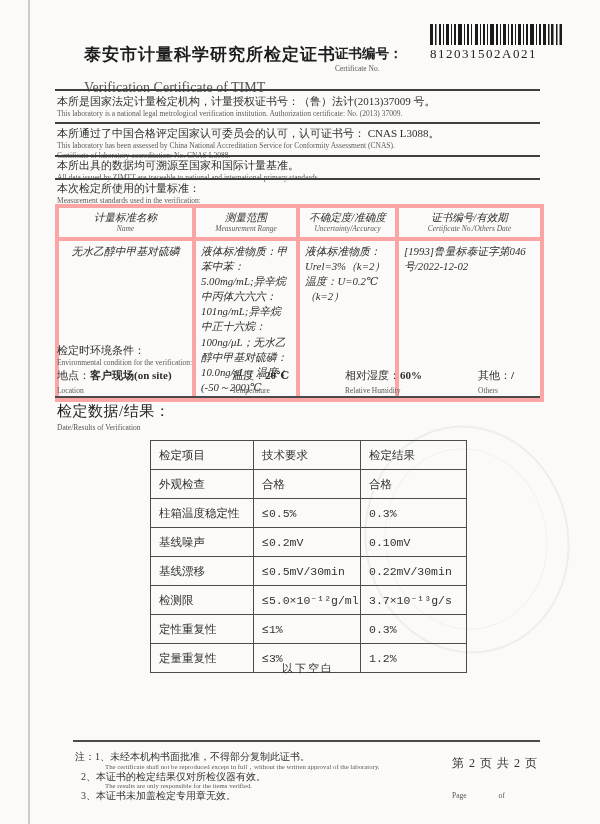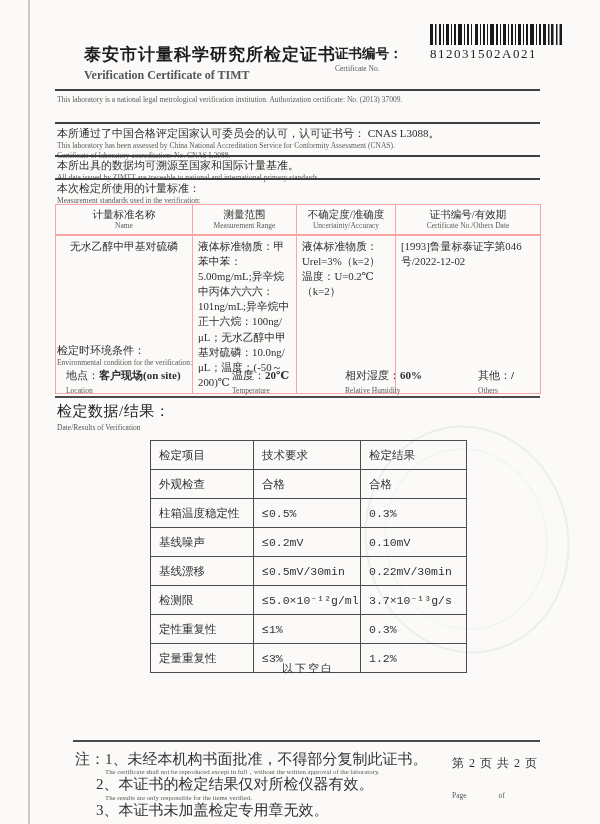--- a/index.html
+++ b/index.html
@@ -17,28 +17,28 @@
   .rule{position:absolute;left:55px;width:485px;height:2px;background:#3f3f3f;}
   .rule-thin{height:1.5px;background:#4a4a4a;}
 
   
   .scan-edge{position:absolute;left:28px;top:0;bottom:0;width:1.5px;background:#cccbc8;}
   .watermark{position:absolute;border:2px solid rgba(120,125,135,0.10);border-radius:50%;}
   .watermark.inner{border-width:1px;border-color:rgba(120,125,135,0.08);}
 
   
   .title-cn{font-size:17px;font-weight:bold;letter-spacing:1px;color:#1d1d1d;}
-  .title-en{font-size:12px;color:#555;margin-top:2px;font-weight:bold;}
+  .title-en{font-size:14px;color:#555;margin-top:14px;}
   .certno-label{font-size:13.5px;font-weight:bold;color:#222;}
   .certno-en{font-size:7.5px;color:#555;margin-top:1px;}
   .certno-value{font-size:13px;letter-spacing:1.5px;color:#222;margin-top:1px;}
 
   
   table.standards{border-collapse:collapse;table-layout:fixed;width:485px;}
-  table.standards th,table.standards td{border:1px solid #fca5a5;padding:3px 5px;}
+  table.standards th,table.standards td{border:4px solid #fca5a5;padding:3px 5px;font-style:italic;}
   table.standards th{border-bottom-width:2px;font-weight:normal;text-align:center;}
   table.standards th .cn{font-size:10.5px;}
   table.standards td{vertical-align:top;font-size:10.8px;line-height:1.4;}
   td.std-name{text-align:center;}
   td.std-cell{text-align:left;}
 
   
   .env-field{position:absolute;}
   .env-label{font-size:11px;}
   .env-value{font-weight:bold;}
@@ -49,23 +49,23 @@
   .results-heading-en{font-size:7.5px;color:#555;margin-top:2px;}
   table.results{border-collapse:collapse;table-layout:fixed;width:316px;
     font-family:Liberation Mono, monospace;}
   table.results td,table.results th{
     border:1px solid #4c4c4c;height:26px;padding:1px 8px;
     font-size:11.5px;font-weight:normal;text-align:left;color:#333;}
   .end-note{font-size:11px;letter-spacing:2px;text-align:center;color:#333;
     font-family:"Liberation Sans","DejaVu Sans",sans-serif;}
 
   
-  .note-cn{font-size:15px;color:#333;line-height:1.15;}
+  .note-cn{font-size:10px;color:#333;line-height:1.15;}
   .note-en{font-size:6.8px;color:#5a5a5a;line-height:1.2;}
-  .note-indent{margin-left:21px;}
+  .note-indent{margin-left:6px;}
   .note-indent2{margin-left:30px;}
   .page-cn{font-size:12px;color:#333;letter-spacing:1px;}
   .page-en{font-size:7.5px;color:#555;margin-top:19px;}
   .page-en .of{margin-left:32px;}
 
   .barcode{display:block;}
 </style>
 </head>
 <body>
 
@@ -118,20 +118,21 @@
         <rect x="126" y="0" width="1.5" height="21"></rect>
       <rect x="129.5" y="0" width="2.5" height="21"></rect>
     </g>
   </svg>
   <div class="certno-value">812031502A021</div>
 </div>
 
 <div class="rule" style="top:89px;"></div>
 
 <div class="abs" style="left:57px;top:95px;width:485px;">
+  <div class="cn">本所是国家法定计量检定机构，计量授权证书号：（鲁）法计(2013)37009 号。</div>
   <div class="en">This laboratory is a national legal metrological verification institution. Authorization certificate: No. (2013) 37009.</div>
 </div>
 <div class="rule" style="top:122px;"></div>
 
 <div class="abs" style="left:57px;top:127px;width:485px;">
   <div class="cn">本所通过了中国合格评定国家认可委员会的认可，认可证书号： CNAS L3088。</div>
   <div class="en">This laboratory has been assessed by China National Accreditation Service for Conformity Assessment (CNAS).</div>
   <div class="en">Certificate of laboratory accreditation: No. CNAS L3088.</div>
 </div>
 <div class="rule" style="top:155px;"></div>
@@ -182,21 +183,21 @@
     </tr>
   </tbody>
     </table>
 </div>
 
 <div class="abs" style="left:57px;top:344px;">
   <div class="cn">检定时环境条件：</div>
   <div class="en">Environmental condition for the verification:</div>
 </div>
 
-<div class="env-field" style="left:57px;top:368px;margin-left:9px;">
+<div class="env-field" style="left:57px;top:368px;">
   <div class="env-label"><span>地点：</span><span class="env-value">客户现场(on site)</span></div>
   <div class="env-en">Location</div>
 </div>
 <div class="env-field" style="left:232px;top:368px;">
   <div class="env-label"><span>温度：</span><span class="env-value">20℃</span></div>
   <div class="env-en">Temperature</div>
 </div>
 <div class="env-field" style="left:345px;top:368px;">
   <div class="env-label"><span>相对湿度：</span><span class="env-value">60%</span></div>
   <div class="env-en">Relative Humidity</div>

